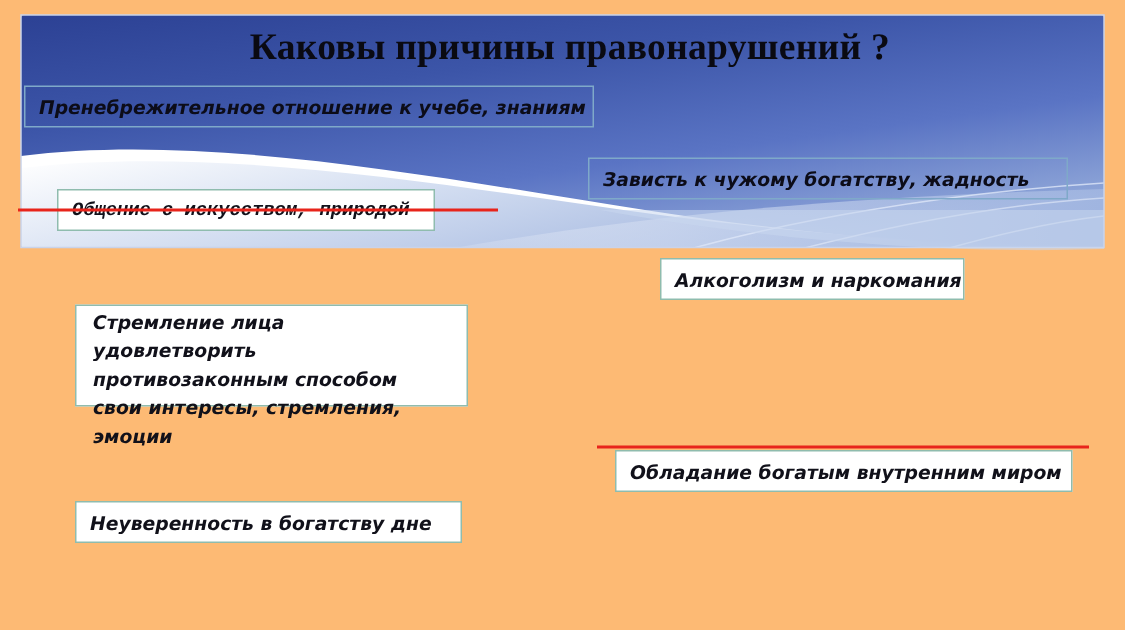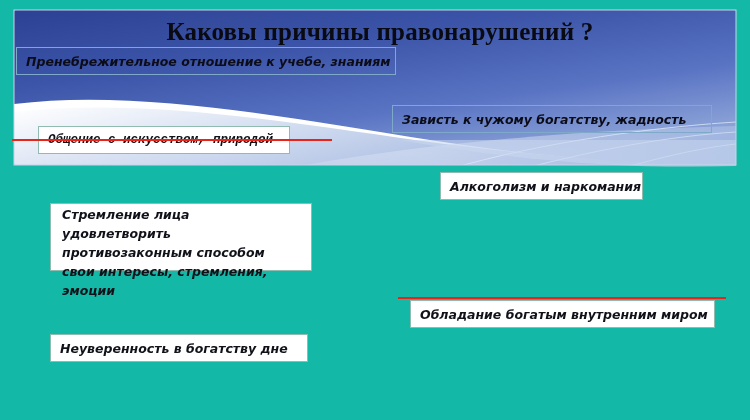--- a/index.html
+++ b/index.html
@@ -4,21 +4,21 @@
 <style>
   html, body {
     margin: 0;
     padding: 0;
     background: #ffffff;
   }
   #slide {
     position: relative;
     width: 750px;
     height: 420px;
-    background: #14b8a6;
+    background: #fdba74;
     overflow: hidden;
     font-family: "Liberation Sans", sans-serif;
   }
 
   
   #banner-wrap {
     position: absolute;
     left: 0; top: 0;
     width: 750px; height: 175px;
     pointer-events: none;
@@ -61,21 +61,21 @@
     color: #0c0c18;
   }
   .callout.on-white {
     background: #ffffff;
   }
   .callout.multiline {
     white-space: normal;
   }
 
   
-  #box-neglect   { left: 16px;  top: 47px;  width: 380px; height: 28px; }
+  #box-neglect   { left: 16px;  top: 57px;  width: 380px; height: 28px; }
   #box-envy      { left: 392px; top: 105px; width: 320px; height: 28px; }
   #box-art       { left: 38px;  top: 126px; width: 252px; height: 28px; font-family: Liberation Mono, monospace; }
   #box-alcohol   { left: 440px; top: 172px; width: 203px; height: 28px; }
   #box-desire    { left: 50px;  top: 203px; width: 262px; height: 68px;
                    padding: 1px 11px; }
   #box-rich      { left: 410px; top: 300px; width: 305px; height: 28px; }
   #box-unsure    { left: 50px;  top: 334px; width: 258px; height: 28px; }
 
   
   .strike-rule {

